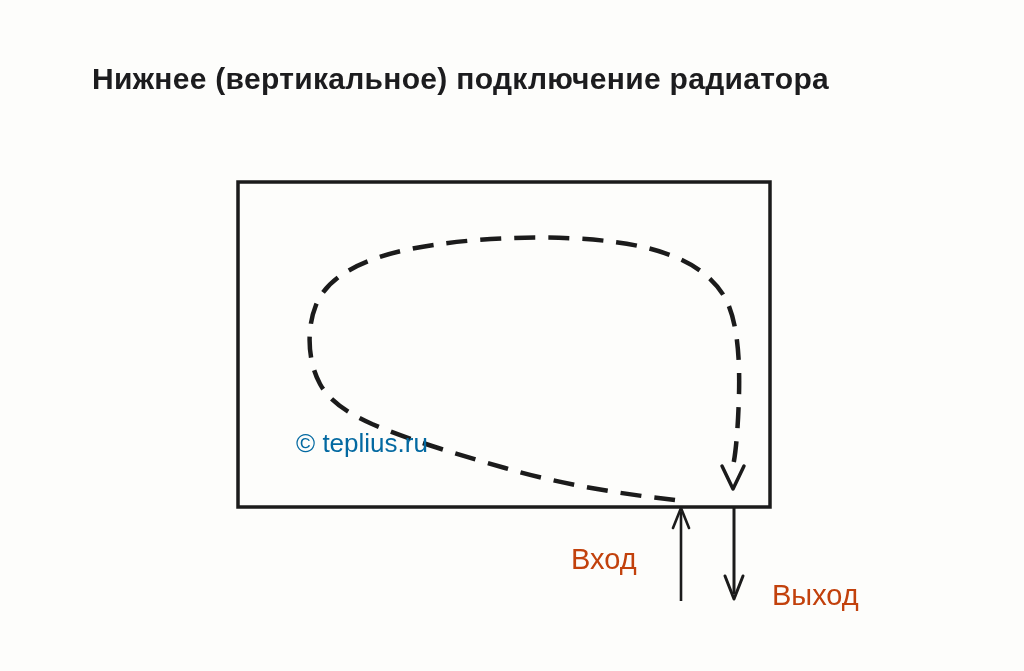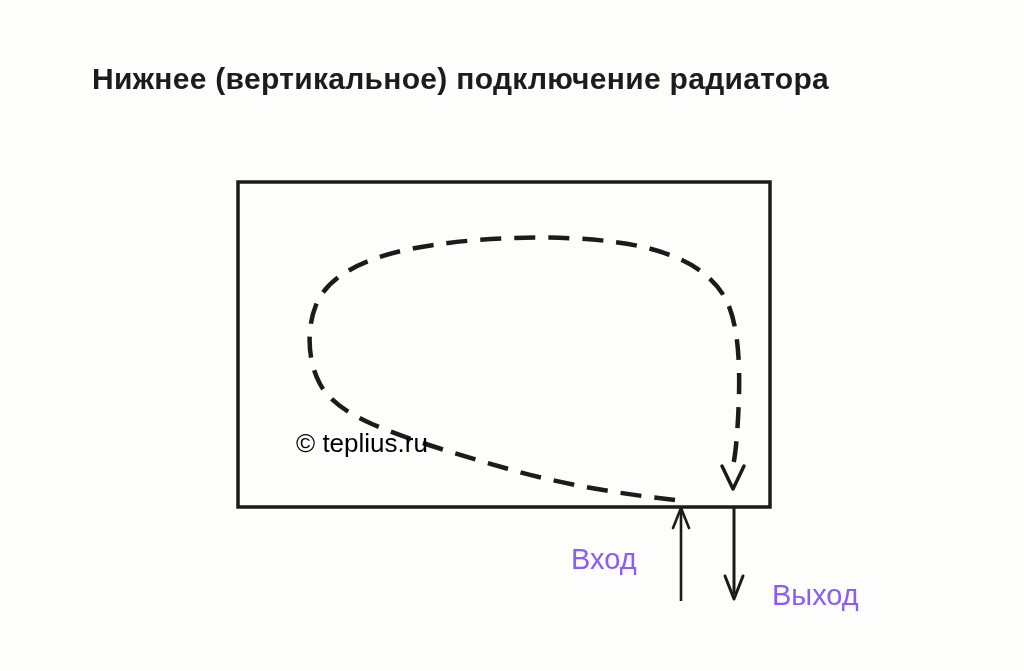--- a/index.html
+++ b/index.html
@@ -22,38 +22,38 @@
     font-size: 30px;
     font-weight: bold;
     letter-spacing: 0.3px;
     color: #1c1c1e;
     white-space: nowrap;
     text-align: right;
   }
   .flow-label {
     position: absolute;
     font-size: 29px;
-    color: #8b5cf6;
+    color: #c2410c;
     white-space: nowrap;
   }
   .inlet-label {
     left: 571px;
     top: 543px;
   }
   .outlet-label {
     left: 772px;
     top: 543px;
     margin-top: 36px;
   }
   .watermark {
     position: absolute;
     left: 296px;
     top: 428px;
     font-size: 26px;
-    color: #000000;
+    color: #0369a1;
     white-space: nowrap;
   }
   svg.canvas {
     position: absolute;
     left: 0;
     top: 0;
   }
 </style>
 </head>
 <body>

